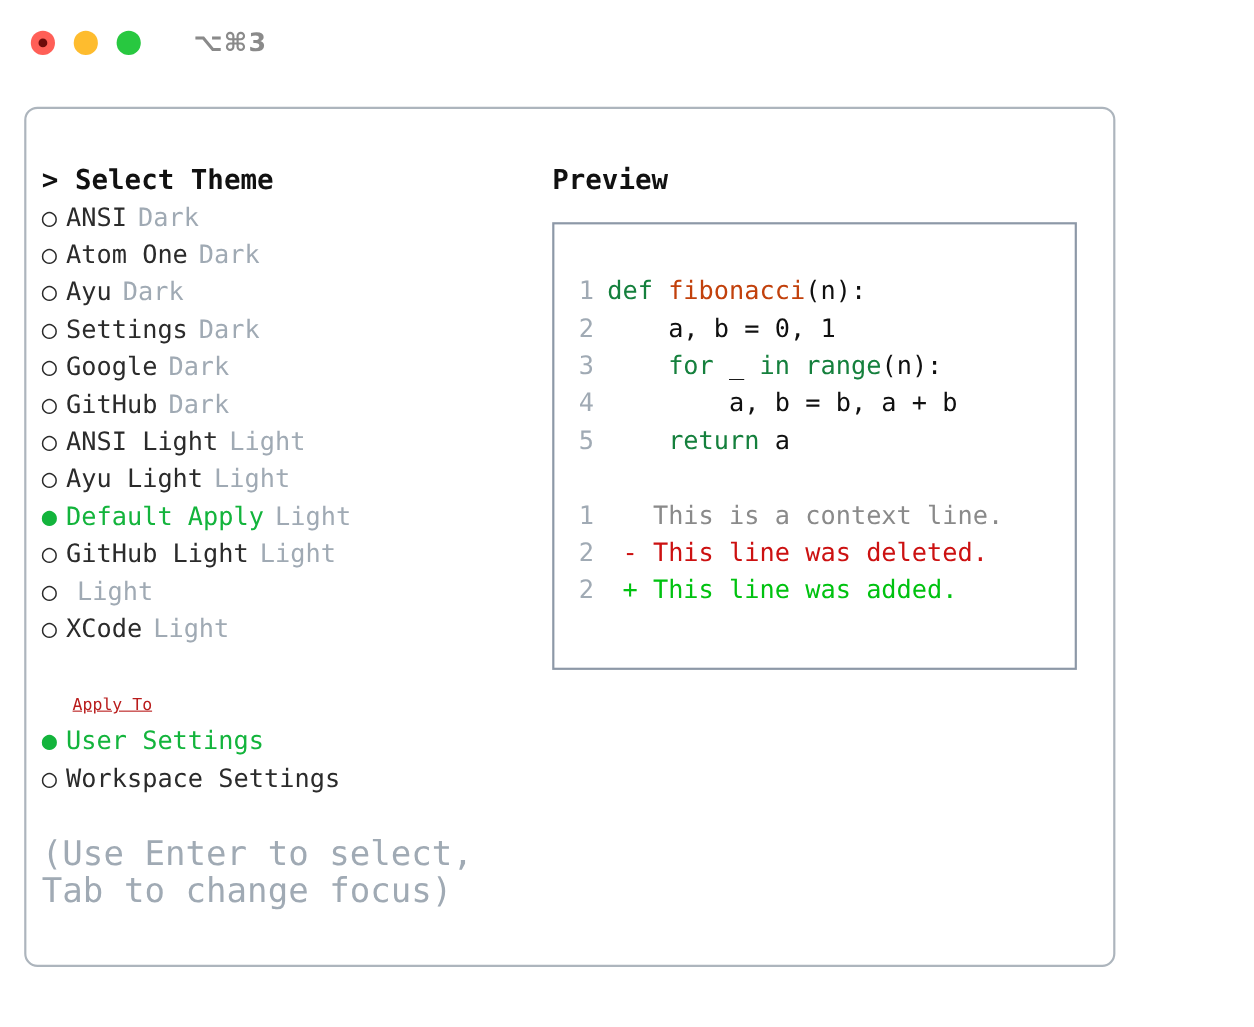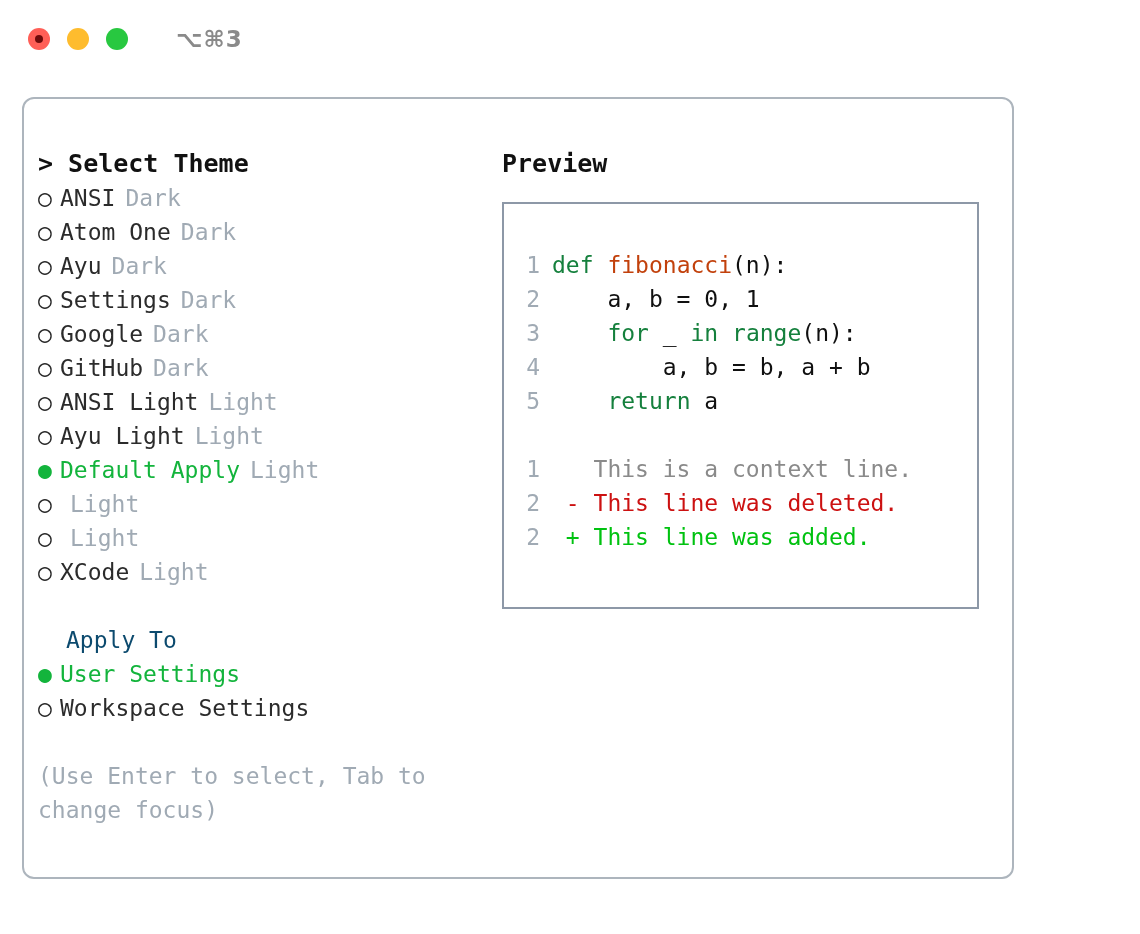--- a/index.html
+++ b/index.html
@@ -133,29 +133,30 @@
     margin-left: 10px;
   }
   .opt-row.selected .bullet,
   .opt-row.selected .opt-label { color: #13b43c; }
 
   
   .apply-block { margin-top: 34px; }
   .apply-title {
     height: 34px;
     line-height: 34px;
-    font-size: 23px;
-    color: #0c4a6e;
+    font-size: 15px;
+    color: #b91c1c;
     padding-left: 28px;
     white-space: pre;
+    text-decoration: underline;
   }
 
   .hint {
     margin-top: 34px;
-    font-size: 23px;
+    font-size: 31px;
     line-height: 34px;
     color: #a0aab4;
     width: 400px;
     white-space: pre-wrap;
   }
 
   
   .right-col {
     position: absolute;
     left: 478px;
@@ -233,21 +234,21 @@
         <div class="theme-list">
             <div class="opt-row"><span class="bullet">○</span><span class="opt-label">ANSI</span><span class="opt-cat">Dark</span></div>
             <div class="opt-row"><span class="bullet">○</span><span class="opt-label">Atom One</span><span class="opt-cat">Dark</span></div>
             <div class="opt-row"><span class="bullet">○</span><span class="opt-label">Ayu</span><span class="opt-cat">Dark</span></div>
             <div class="opt-row"><span class="bullet">○</span><span class="opt-label">Settings</span><span class="opt-cat">Dark</span></div>
             <div class="opt-row"><span class="bullet">○</span><span class="opt-label">Google</span><span class="opt-cat">Dark</span></div>
             <div class="opt-row"><span class="bullet">○</span><span class="opt-label">GitHub</span><span class="opt-cat">Dark</span></div>
             <div class="opt-row"><span class="bullet">○</span><span class="opt-label">ANSI Light</span><span class="opt-cat">Light</span></div>
             <div class="opt-row"><span class="bullet">○</span><span class="opt-label">Ayu Light</span><span class="opt-cat">Light</span></div>
             <div class="opt-row selected"><span class="bullet">●</span><span class="opt-label">Default Apply</span><span class="opt-cat">Light</span></div>
-            <div class="opt-row"><span class="bullet">○</span><span class="opt-cat">Light</span></div>
+            <div class="opt-row"><span class="bullet">○</span><span class="opt-label">GitHub Light</span><span class="opt-cat">Light</span></div>
             <div class="opt-row"><span class="bullet">○</span><span class="opt-cat">Light</span></div>
             <div class="opt-row"><span class="bullet">○</span><span class="opt-label">XCode</span><span class="opt-cat">Light</span></div>
           </div>
 
         <div class="apply-block">
           <div class="apply-title">Apply To</div>
           <div class="apply-list">
               <div class="opt-row selected"><span class="bullet">●</span><span class="opt-label">User Settings</span></div>
               <div class="opt-row"><span class="bullet">○</span><span class="opt-label">Workspace Settings</span></div>
             </div>

